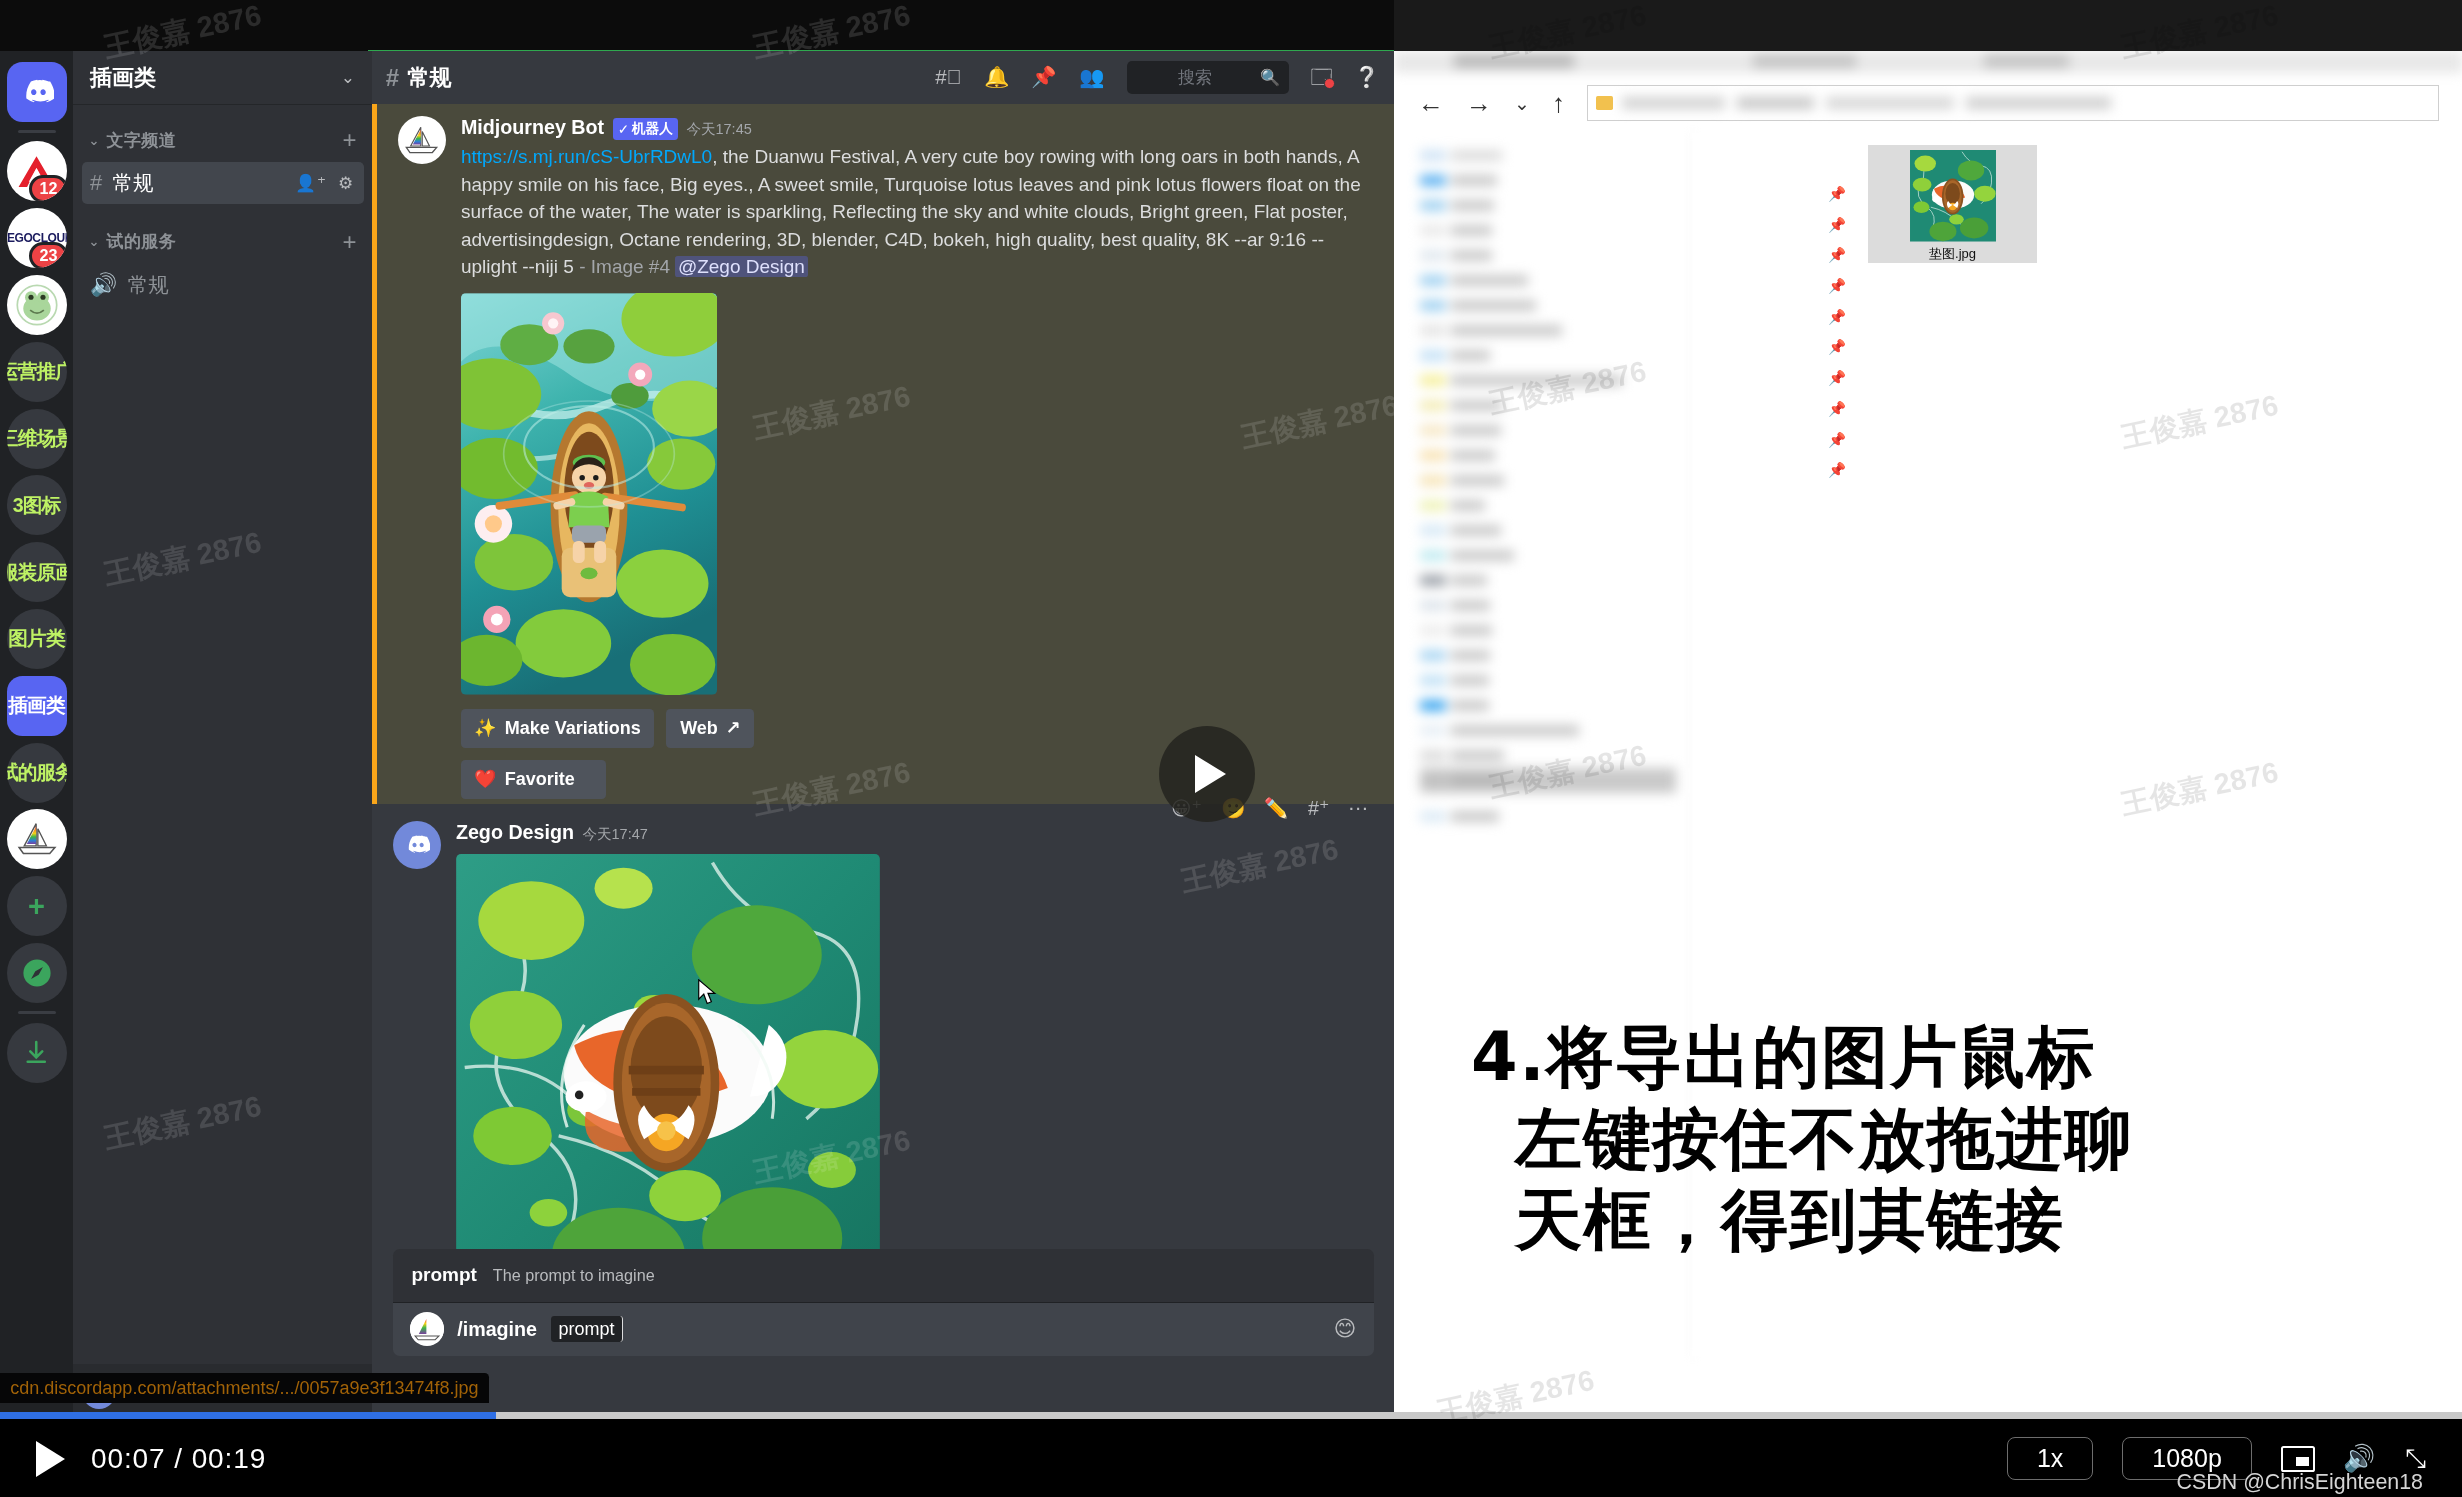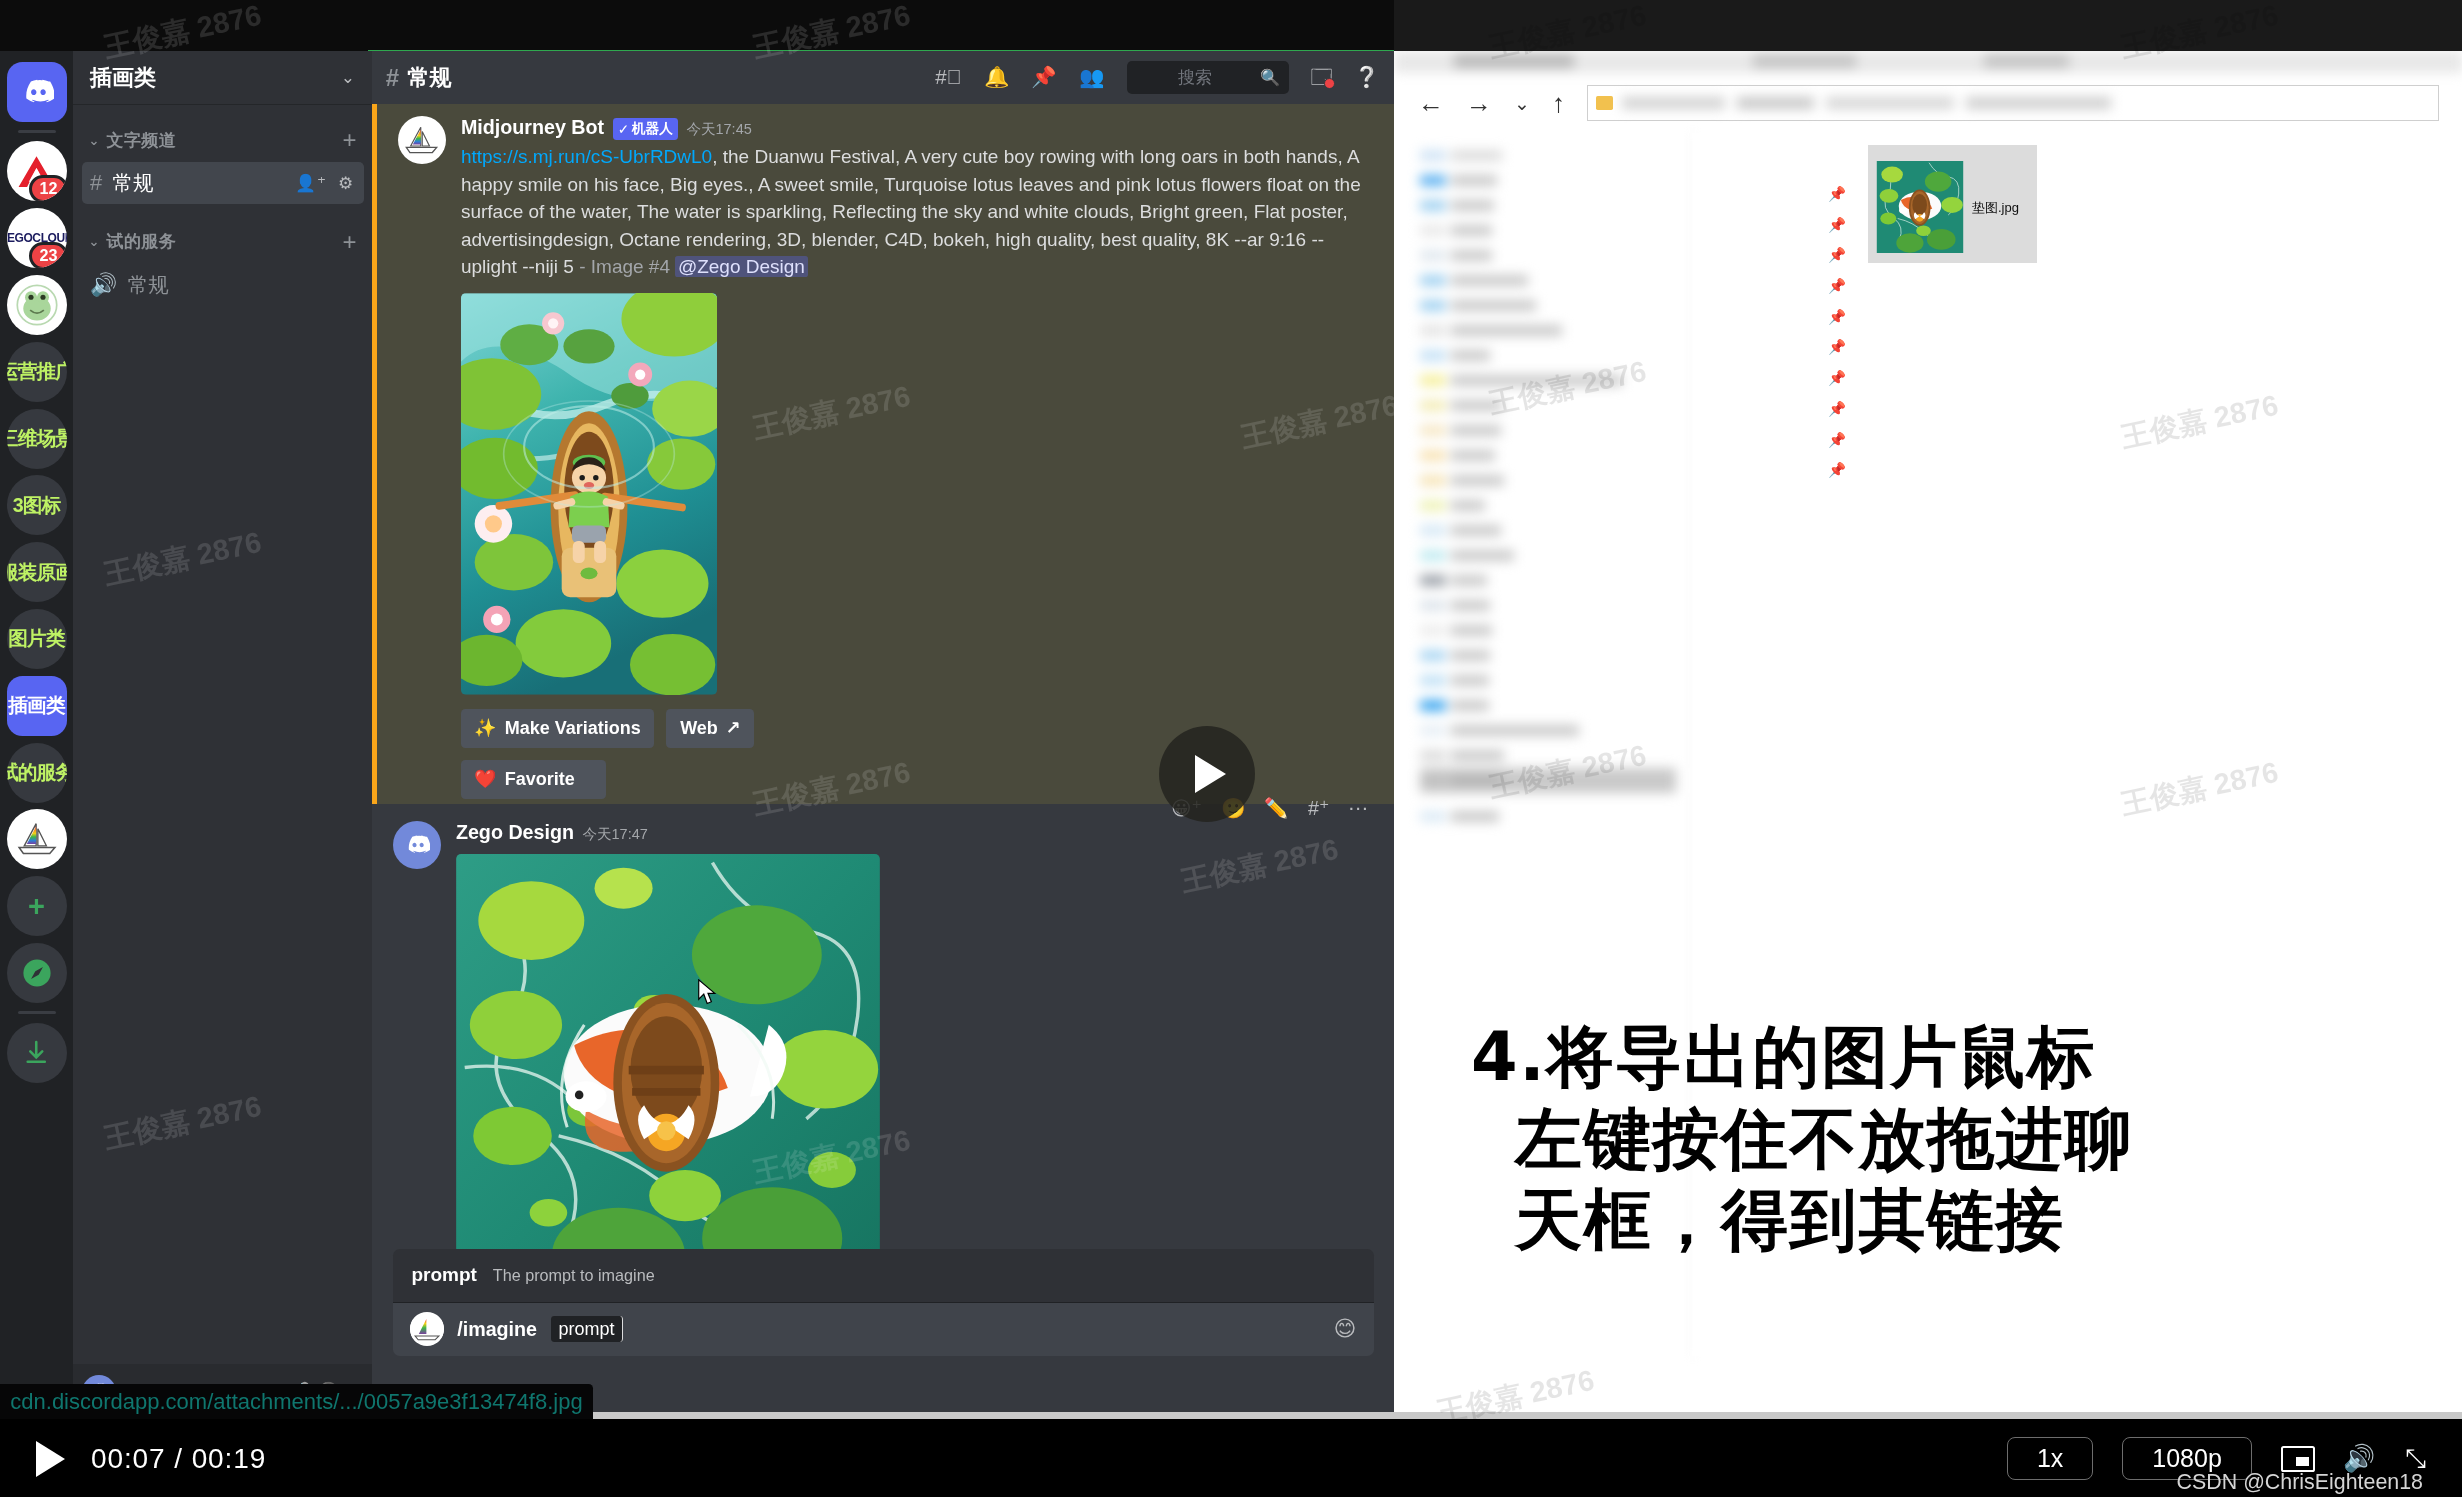--- a/index.html
+++ b/index.html
@@ -106,38 +106,38 @@
   .cmd-pop .k { color:#fff; font-size:19px; font-weight:700; }
   .cmd-pop .d { color:#b9bbbe; font-size:16.2px; margin-left:12px; }
   .input-row { background:#40444b; border-radius:0 0 6.8px 6.8px; height:53px; display:flex; align-items:center;
                padding:0 17px; gap:13.7px; }
   .input-row .av2 { width:34px; height:34px; border-radius:50%; background:#fff; overflow:hidden; flex:none; }
   .slash-cmd { color:#fff; font-size:19.7px; font-weight:600; }
   .slash-arg { background:#202225; color:#fff; font-size:18px; padding:2.6px 7.7px; border-radius:3.4px;
                border-right:1.7px solid #dcddde; }
   .emoji-btn { margin-left:auto; color:#b9bbbe; font-size:22px; }
 
-  .status-url { position:absolute; left:0; bottom:0; background:#060607; color:#0f766e; font-size:22px;
+  .status-url { position:absolute; left:0; bottom:16px; background:#060607; color:#a16207; font-size:18px;
                 padding:4.3px 10.3px; border-radius:0 4.3px 0 0; white-space:nowrap; z-index:9; }
 
   
   #explorer { position:absolute; left:1394px; top:51px; width:1069px; height:1368px; background:#fff; overflow:hidden; }
   .exp-tabs { height:22px; background:#e8e8e8; position:relative; }
   .blurred { filter:blur(6px); }
   .exp-nav { height:60px; display:flex; align-items:center; gap:22px; padding:0 24px; background:#fff; }
   .exp-nav .navico { color:#333; font-size:26px; cursor:pointer; }
   .exp-addr { flex:1; height:36px; border:0.9px solid #cfcfcf; display:flex; align-items:center; gap:8.5px; padding:0 8.5px; }
   .exp-body { display:flex; height:1223px; }
   .exp-side { width:299px; border-right:0.9px solid #e3e3e3; padding:10.3px 0 0 26px; position:relative; }
   .exp-side .row { height:25px; display:flex; align-items:center; gap:5.1px; }
   .exp-side .sw { width:26px; height:11px; }
   .exp-side .bar { height:11px; background:#c9c9c9; }
   .exp-main { flex:1; position:relative; background:#fff; }
   .file-tile { position:absolute; left:175px; top:12px; width:169px; height:118px; background:#dcdcdc;
-               display:flex; align-items:center; justify-content:flex-start;
+               display:flex; flex-direction:column; align-items:center; justify-content:flex-start;
                padding-top:5.1px; cursor:pointer; }
   .file-tile .thumb { width:104px; height:92px; }
   .file-tile .fname { font-size:13px; color:#111; margin-top:3.4px; font-family:"Liberation Sans",sans-serif; }
   .pin-col { position:absolute; left:135px; top:53px; display:flex; flex-direction:column; gap:13.7px; }
   .pin-col .pin { color:#9a9a9a; font-size:14.5px; }
   .exp-status { height:38px; background:#f0f0f0; border-top:0.9px solid #dedede; display:flex; align-items:center;
                 gap:29px; padding:0 19px; font-size:17px; color:#3c3c3c; }
   .exp-status .sep { width:0.9px; height:19px; background:#cfcfcf; }
 
   

